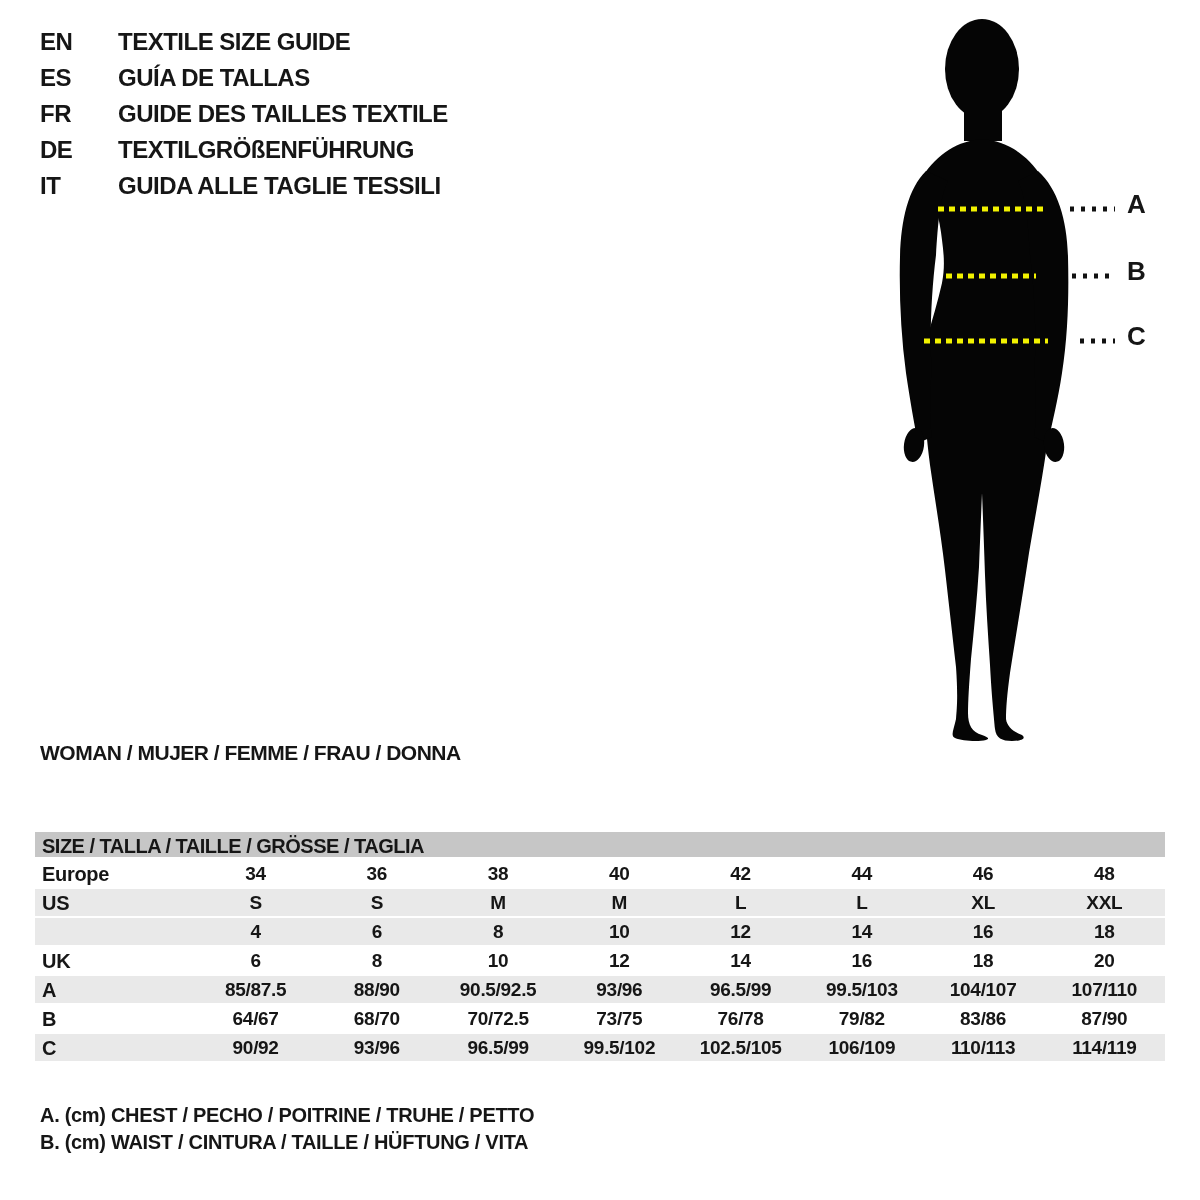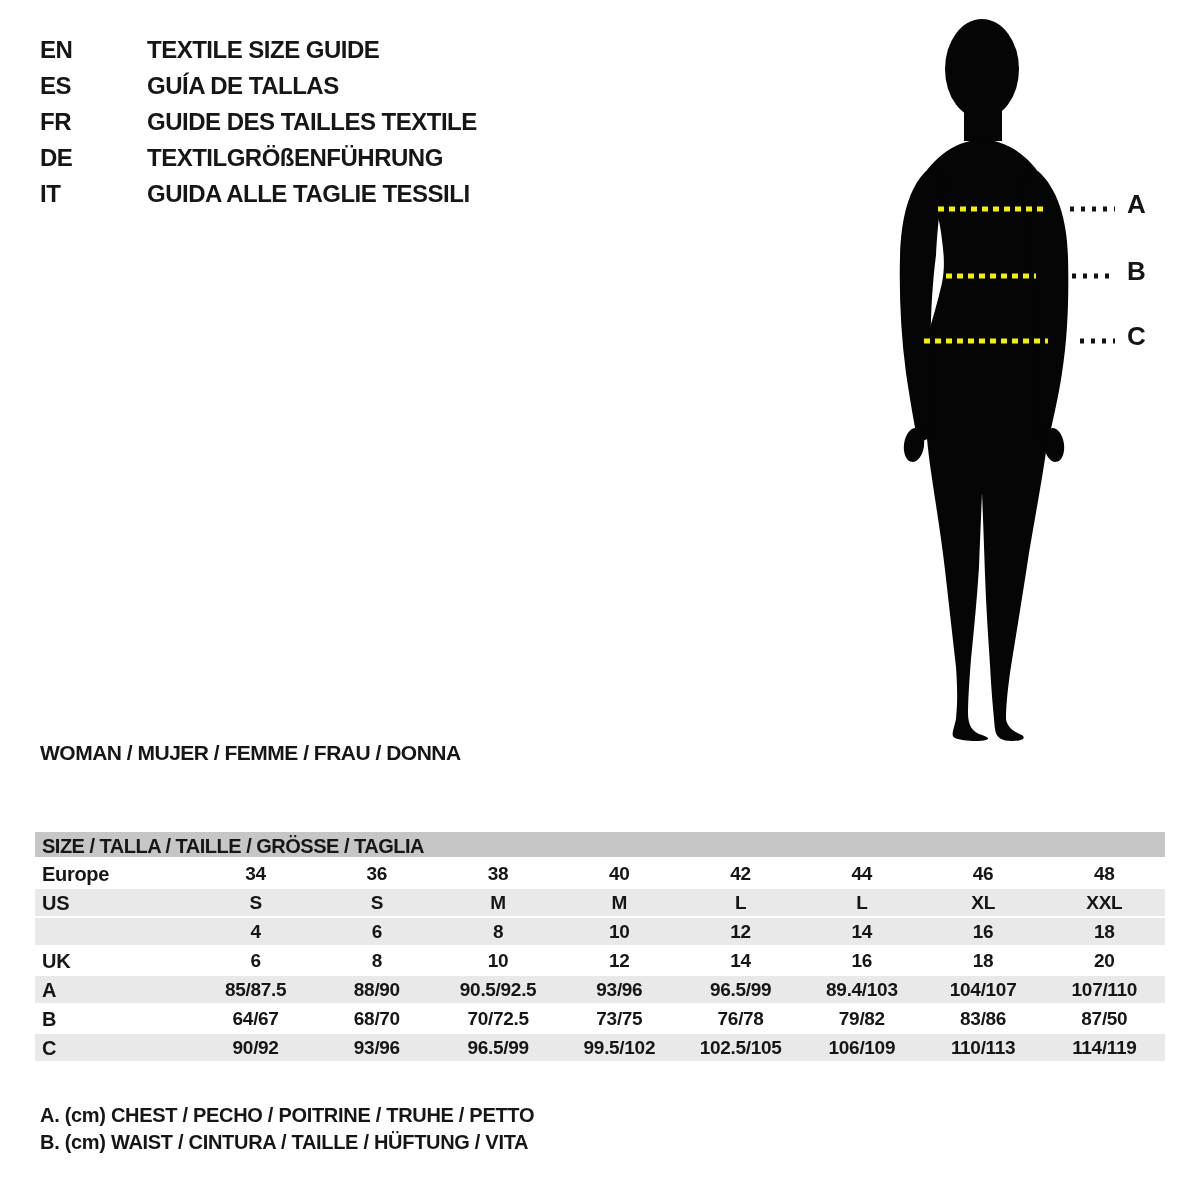--- a/index.html
+++ b/index.html
@@ -3,21 +3,21 @@
 <meta charset="utf-8">
 <style>
   html,body{margin:0;padding:0;}
   body{
     width:1200px;height:1200px;position:relative;background:#ffffff;
     font-family:"Liberation Sans","DejaVu Sans",sans-serif;
     color:#161616;overflow:hidden;
   }
   
   .lang-list{position:absolute;left:40px;top:28px;}
-  .lang-row{display:flex;height:36px;align-items:flex-end;gap:29px;}
+  .lang-row{display:flex;height:36px;align-items:flex-start;}
   .lang-code{width:78px;font-size:24px;font-weight:bold;letter-spacing:-0.5px;}
   .lang-title{font-size:24px;font-weight:bold;letter-spacing:-0.5px;white-space:nowrap;}
   
   .figure-area{position:absolute;left:850px;top:5px;width:350px;height:740px;}
   .figure-area svg{position:absolute;left:0;top:0;}
   .marker-label{position:absolute;font-size:26px;font-weight:bold;line-height:26px;}
   .marker-a{left:277px;top:186px;}
   .marker-b{left:277px;top:253px;}
   .marker-c{left:277px;top:318px;}
   
@@ -190,34 +190,34 @@
         <div class="tcell">18</div>
         <div class="tcell">20</div>
       </div>
       <div class="trow shaded">
         <div class="tcell label">A</div>
         <div class="tcell">85/87.5</div>
         <div class="tcell">88/90</div>
         <div class="tcell">90.5/92.5</div>
         <div class="tcell">93/96</div>
         <div class="tcell">96.5/99</div>
-        <div class="tcell">89.4/103</div>
+        <div class="tcell">99.5/103</div>
         <div class="tcell">104/107</div>
         <div class="tcell">107/110</div>
       </div>
       <div class="trow">
         <div class="tcell label">B</div>
         <div class="tcell">64/67</div>
         <div class="tcell">68/70</div>
         <div class="tcell">70/72.5</div>
         <div class="tcell">73/75</div>
         <div class="tcell">76/78</div>
         <div class="tcell">79/82</div>
         <div class="tcell">83/86</div>
-        <div class="tcell">87/50</div>
+        <div class="tcell">87/90</div>
       </div>
       <div class="trow shaded">
         <div class="tcell label">C</div>
         <div class="tcell">90/92</div>
         <div class="tcell">93/96</div>
         <div class="tcell">96.5/99</div>
         <div class="tcell">99.5/102</div>
         <div class="tcell">102.5/105</div>
         <div class="tcell">106/109</div>
         <div class="tcell">110/113</div>

